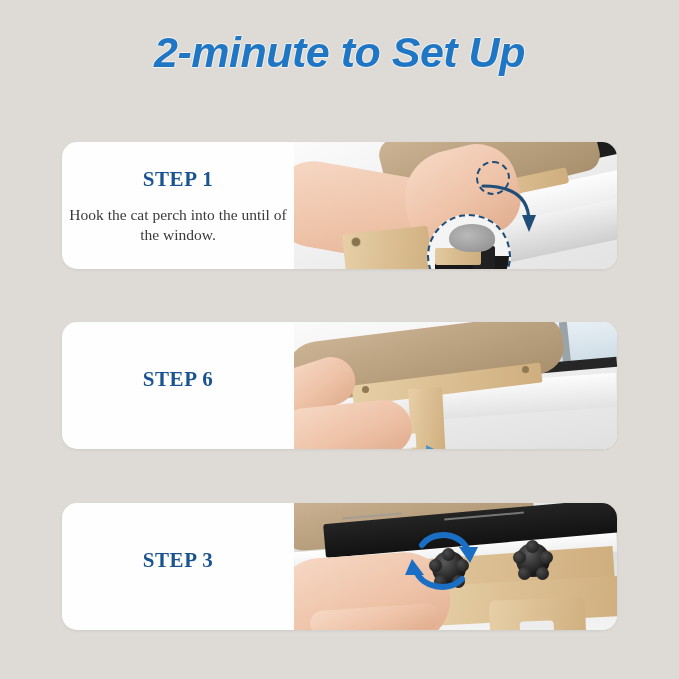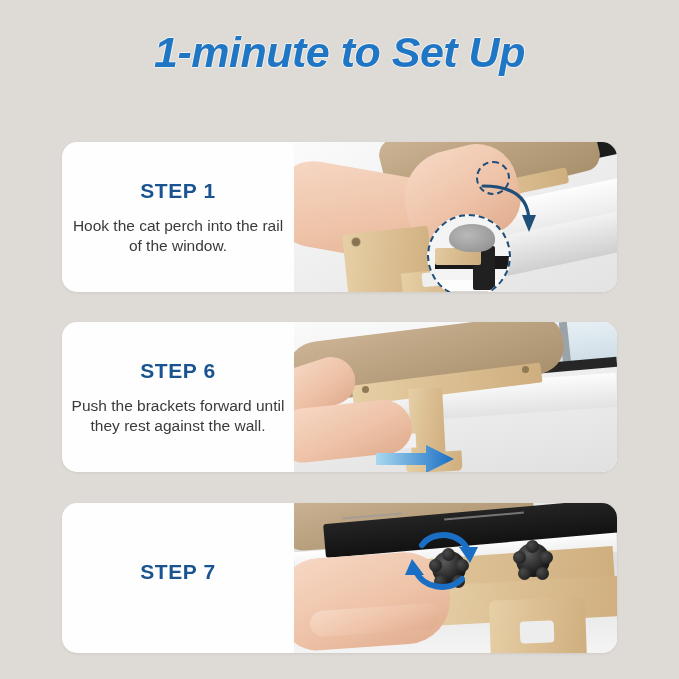--- a/index.html
+++ b/index.html
@@ -21,24 +21,25 @@
     text-shadow:0 1px 0 #f2f0ec, 1px 0 0 #f2f0ec, -1px 0 0 #f2f0ec, 0 -1px 0 #f2f0ec;
   }
   .subtitle{
     font-size:27px;font-weight:bold;font-style:italic;
     color:#e03a34;margin-top:6px;line-height:1.1;
     text-shadow:0 1px 0 #f2f0ec, 1px 0 0 #f2f0ec, -1px 0 0 #f2f0ec;
   }
 
   
   .card{
-    position:absolute;left:62px;width:555px;height:150px;
+    position:absolute;left:62px;width:555px;height:127px;
     background:#fefefe;border-radius:15px;overflow:hidden;
     box-shadow:0 1px 3px rgba(0,0,0,0.07);
     display:flex;
+    font-family:Liberation Serif, serif;
   }
   #card-1{top:142px;}
   #card-2{top:322px;}
   #card-3{top:503px;}
 
   .text-pane{
     width:232px;flex:none;
     display:flex;flex-direction:column;align-items:center;justify-content:center;
     padding:0 6px;box-sizing:border-box;
   }
@@ -152,27 +153,27 @@
 
   .blue-arrow-stop1{stop-color:#a9d8ef;}
   .blue-arrow-stop2{stop-color:#1a6fc4;}
 </style>
 </head>
 <body>
 
 <div class="page">
 
   <div class="headings">
-    <div class="title">1-minute to Set Up</div>
+    <div class="title">2-minute to Set Up</div>
   </div>
 
   <div class="card" id="card-1">
     <div class="text-pane">
       <div class="step-label">STEP 1</div>
-      <div class="step-desc">Hook the cat perch into the rail of the window.</div>
+      <div class="step-desc">Hook the cat perch into the until of the window.</div>
     </div>
     <div class="photo">
       <div class="s1-wall"></div>
       <div class="s1-sill"></div>
       <div class="s1-sill2"></div>
       <div class="s1-blackframe"></div>
       <div class="s1-cushion cushion"></div>
       <div class="s1-rail wood"></div>
       <div class="s1-arm skin"></div>
       <div class="s1-hand skin"></div>
@@ -193,21 +194,20 @@
         <div class="cb-rubber"></div>
         <div class="cb-wood"></div>
         <div class="cb-fur"></div>
       </div>
     </div>
   </div>
 
   <div class="card" id="card-2">
     <div class="text-pane">
       <div class="step-label">STEP 6</div>
-      <div class="step-desc">Push the brackets forward until they rest against the wall.</div>
     </div>
     <div class="photo">
       <div class="s2-bg"></div>
       <div class="s2-win"></div>
       <div class="s2-winframe"></div>
       <div class="s2-blackedge"></div>
       <div class="s2-sill"></div>
       <div class="s2-cushion cushion"></div>
       <div class="s2-board wood"></div>
       <div class="s2-screw" style="left:68px;top:64px;"></div>
@@ -224,21 +224,21 @@
             <stop offset="100%" class="blue-arrow-stop2"></stop>
           </linearGradient>
         </defs>
         <path d="M0 9 L50 9 L50 1 L78 15 L50 29 L50 21 L0 21 Z" fill="url(#g2)"></path>
       </svg>
     </div>
   </div>
 
   <div class="card" id="card-3">
     <div class="text-pane">
-      <div class="step-label">STEP 7</div>
+      <div class="step-label">STEP 3</div>
     </div>
     <div class="photo">
       <div class="s3-bg"></div>
       <div class="s3-whiteband"></div>
       <div class="s3-cushion cushion"></div>
       <div class="s3-black"></div>
       <div class="s3-stitch" style="left:48px;width:60px;"></div>
       <div class="s3-stitch" style="left:150px;width:80px;"></div>
       <div class="s3-rail wood"></div>
       <div class="s3-rail2 wood"></div>

